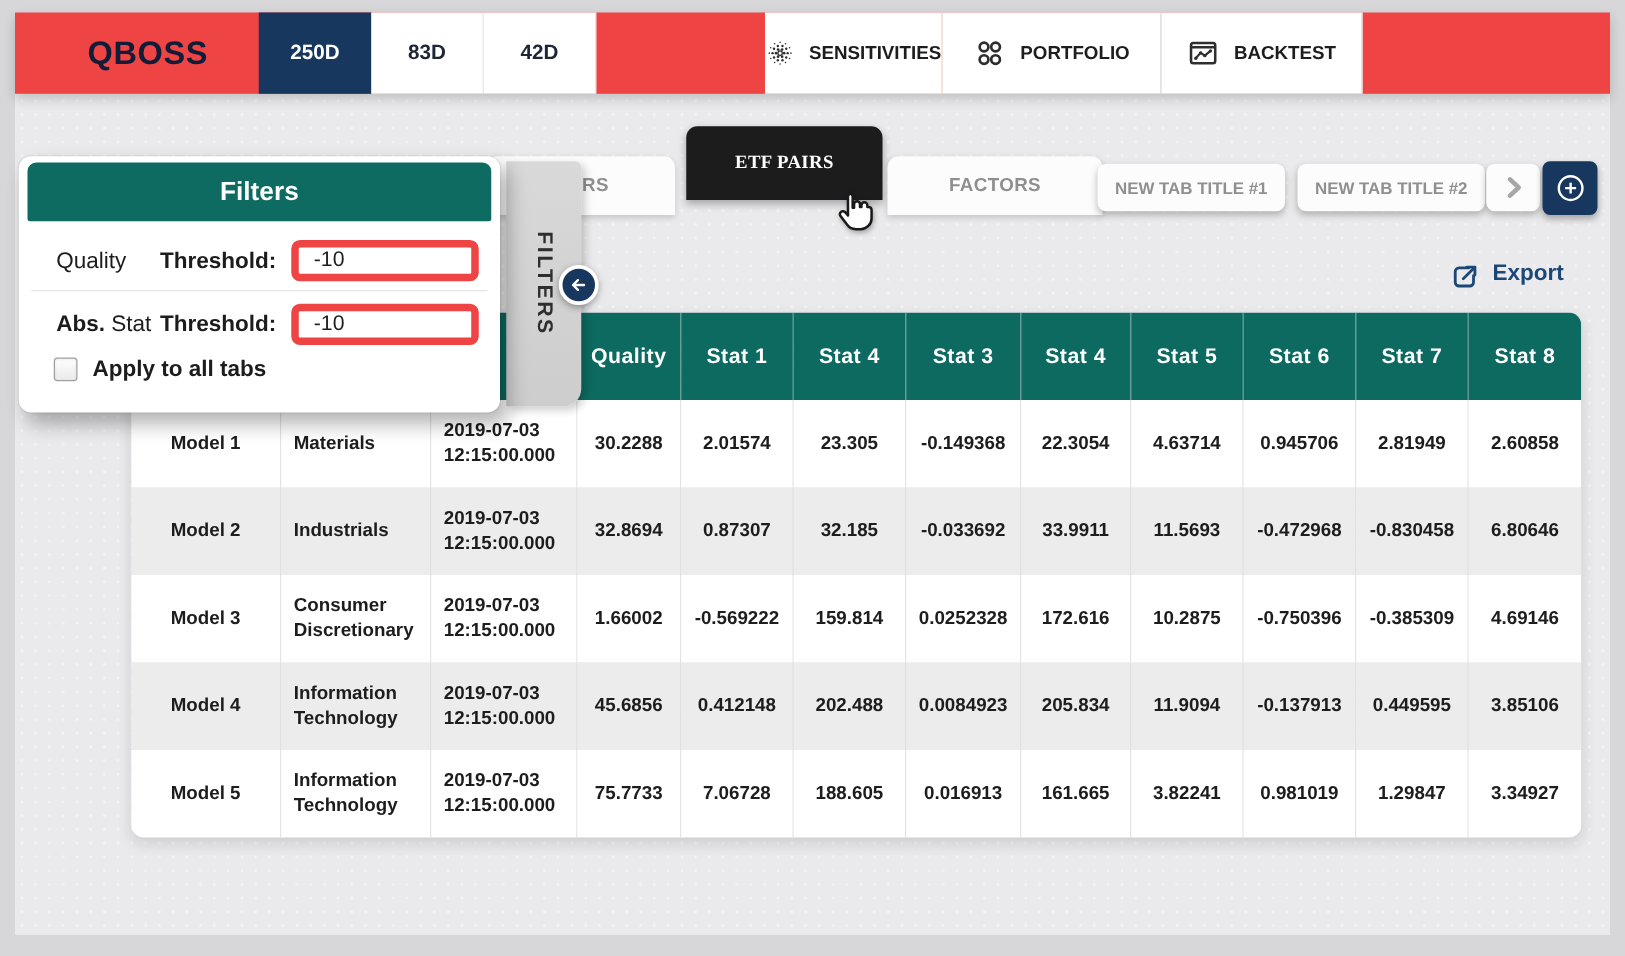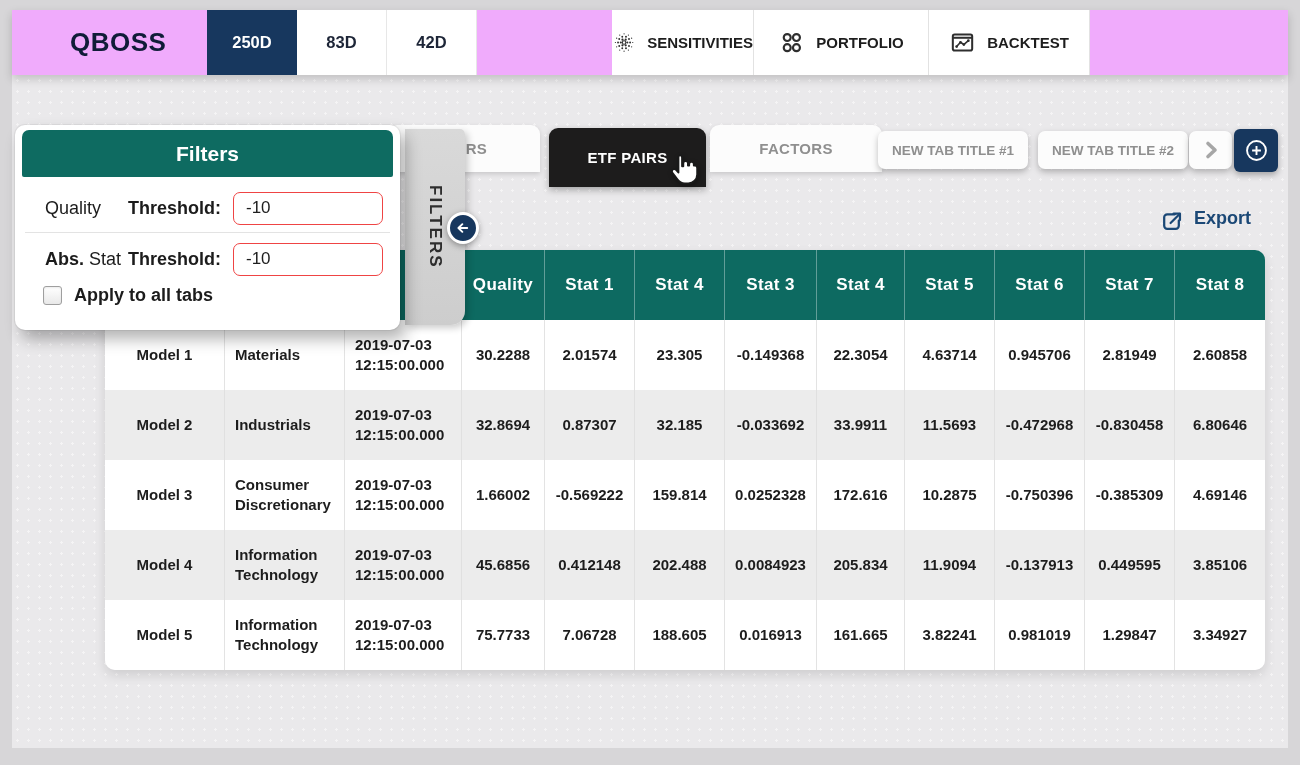--- a/index.html
+++ b/index.html
@@ -6,21 +6,21 @@
   body { font-family:"Liberation Sans", sans-serif; background:#b9b8ba; }
   .stage { position:relative; width:1300px; height:765px; background:#d7d6d8; overflow:hidden; }
 
   
   .workspace { position:absolute; left:12px; top:75px; width:1276px; height:673px;
     background-color:#eae9eb;
     background-image:radial-gradient(rgba(255,255,255,.5) 1px, rgba(0,0,0,0) 1.4px);
     background-size:11px 11px; z-index:1; }
 
   
-  .topbar { position:absolute; left:12px; top:10px; width:1276px; height:65px; background:#f0abfc;
+  .topbar { position:absolute; left:12px; top:10px; width:1276px; height:65px; background:#ef4444;
     box-shadow:0 4px 9px rgba(0,0,0,.18); z-index:5; }
   .brand { position:absolute; left:58px; top:0; height:65px; display:flex; align-items:center;
     font-size:26px; font-weight:700; letter-spacing:.5px; color:#101c38; }
   .period-tabs { position:absolute; left:195px; top:0; height:65px; display:flex; }
   .ptab { width:90px; height:65px; display:flex; align-items:center; justify-content:center;
     font-size:16.5px; font-weight:700; color:#1d2537; cursor:pointer; background:#fff; }
   .ptab:not(.active){ border-right:1px solid #e7e7e7; }
   .ptab.active { background:#17375e; color:#fff; }
   .main-nav { position:absolute; left:600px; top:0; height:65px; display:flex; }
   .nav-item { height:65px; display:flex; align-items:center; justify-content:center; gap:11px;
@@ -29,22 +29,22 @@
   .nav-item:nth-child(1){ width:142px; } .nav-item:nth-child(2){ width:175px; }
   .nav-item:nth-child(3){ width:161px; } .nav-item:nth-child(4){ width:152px; }
   .icn { display:inline-block; } .icn svg { display:block; width:100%; height:100%; }
   .nav-item .icn { width:27px; height:27px; }
 
   
   .tab { position:absolute; display:flex; align-items:center; justify-content:center;
     font-weight:700; color:#8f8f8f; background:#fcfcfc; cursor:pointer; z-index:3;
     box-shadow:0 2px 5px rgba(0,0,0,.15); }
   .tab-pairs   { left:388px; top:125px; width:152px; height:47px; border-radius:9px 9px 0 0; font-size:15px; letter-spacing:.3px; }
-  .tab-etf-pairs { left:549px; top:128px; width:157px; height:59px; border-radius:9px 9px 0 0;
-    background:#1d1c1c; color:#fff; font-size:15px; letter-spacing:.3px; box-shadow:0 3px 7px rgba(0,0,0,.3); }
+  .tab-etf-pairs { left:549px; top:101px; width:157px; height:59px; border-radius:9px 9px 0 0;
+    background:#1d1c1c; color:#fff; font-size:15px; letter-spacing:.3px; box-shadow:0 3px 7px rgba(0,0,0,.3);font-family:Liberation Serif, serif; }
   .tab-factors { left:710px; top:125px; width:172px; height:47px; border-radius:9px 9px 0 0; font-size:15px; letter-spacing:.3px; }
   .tab-new-tab-1 { left:878px; top:131px; width:150px; height:38px; border-radius:7px; font-size:13.5px; box-shadow:0 3px 6px rgba(0,0,0,.25); }
   .tab-new-tab-2 { left:1038px; top:131px; width:150px; height:38px; border-radius:7px; font-size:13.5px; box-shadow:0 3px 6px rgba(0,0,0,.25); }
   .tab-scroll { position:absolute; left:1189px; top:131px; width:43px; height:38px; background:#fcfcfc;
     border-radius:7px; display:flex; align-items:center; justify-content:center; cursor:pointer; z-index:3;
     box-shadow:0 3px 6px rgba(0,0,0,.25); }
   .tab-scroll .icn { width:24px; height:24px; }
   .tab-add { position:absolute; left:1234px; top:129px; width:44px; height:43px; background:#17375e;
     border-radius:6px; display:flex; align-items:center; justify-content:center; cursor:pointer; z-index:3;
     box-shadow:0 3px 6px rgba(0,0,0,.3); }
@@ -86,21 +86,21 @@
   .fpanel { position:absolute; left:15px; top:125px; width:385px; height:205px; background:#fff;
     border-radius:10px; z-index:7; box-shadow:6px 9px 16px rgba(0,0,0,.3), 0 0 0 1px rgba(0,0,0,.05); }
   .fp-header { position:absolute; left:7px; right:7px; top:5px; height:47px; background:#0e6b61;
     border-radius:7px 7px 2px 2px; display:flex; align-items:center; justify-content:center;
     color:#fff; font-size:21px; font-weight:700; }
   .fp-row { position:absolute; left:0; right:0; height:50px; display:flex; align-items:center; }
   .fp-row.r1 { top:58px; } .fp-row.r2 { top:109px; }
   .fp-name { width:83px; margin-left:30px; font-size:18px; color:#1c1c1c; }
   .fp-name b { font-weight:700; }
   .fp-th { width:105px; font-size:18px; font-weight:700; color:#1c1c1c; }
-  .fin { width:150px; height:33px; border:1px solid #ef4444; border-radius:7px; padding:0 0 0 12px;
+  .fin { width:150px; height:33px; border:6px solid #ef4444; border-radius:7px; padding:0 0 0 12px;
     font-family:"Liberation Sans",sans-serif; font-size:17px; color:#1e1e1e; background:#fff; outline:none; }
   .fp-divider { position:absolute; left:10px; right:10px; top:107px; border-top:1px solid #e3e3e3; }
   .fp-check-row { position:absolute; left:28px; top:160px; display:flex; align-items:center; gap:12px; }
   .checkbox { width:19px; height:19px; border:1px solid #9f9f9f; border-radius:3px;
     background:linear-gradient(#ffffff,#e9e9e9); box-shadow:inset 0 1px 2px rgba(0,0,0,.08); cursor:pointer; }
   .fp-check-label { font-size:18px; font-weight:700; color:#1c1c1c; }
 
   
   .cursor { position:absolute; left:664px; top:146px; width:40px; height:44px; z-index:10;
     filter:drop-shadow(1px 2px 2px rgba(0,0,0,.3)); pointer-events:none; }

